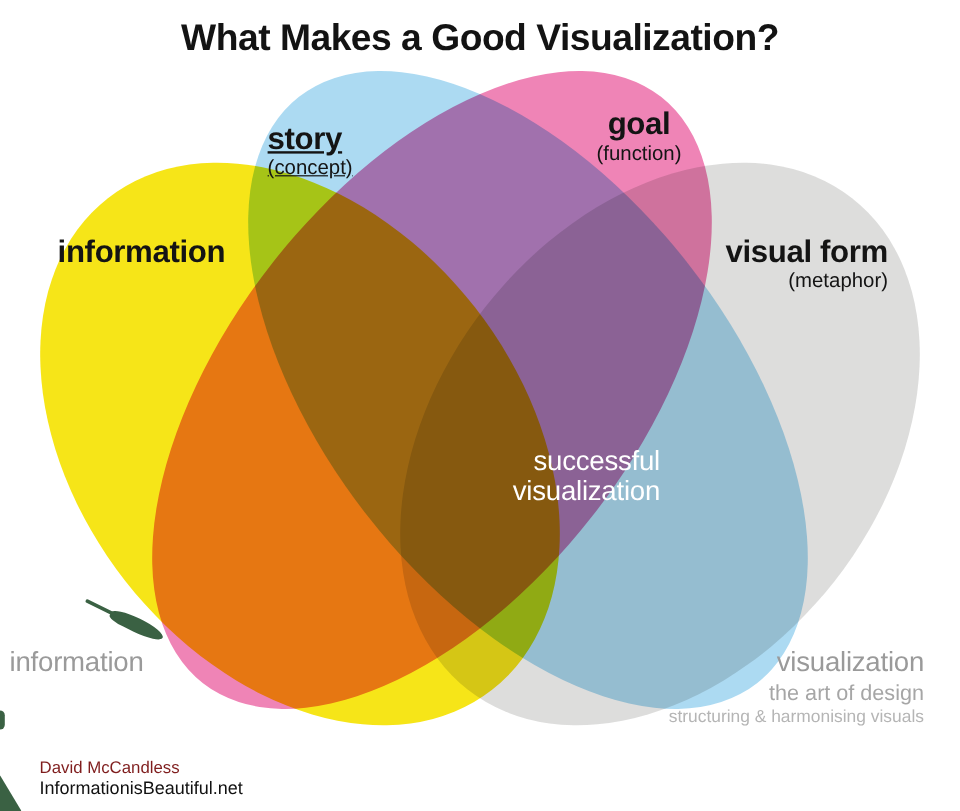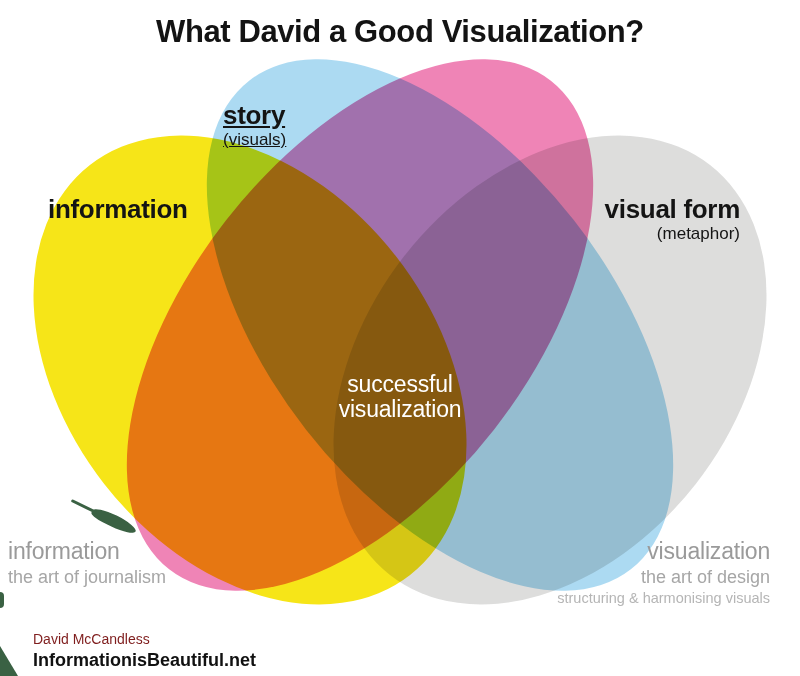--- a/index.html
+++ b/index.html
@@ -21,80 +21,83 @@
   
   .setlabel{position:absolute;line-height:1.05;}
   .setlabel .main{font-size:26px;font-weight:600;letter-spacing:-0.3px;}
   .setlabel .sub{font-size:17px;font-weight:400;margin-top:2px;}
   .l-story{left:223px;top:102px;text-align:left;text-decoration:underline;}
   .l-goal{left:475px;top:90px;width:115px;text-align:center;}
   .l-information{left:48px;top:196px;text-align:left;}
   .l-visualform{right:60px;top:196px;text-align:right;}
   
   .centerlabel{
-    position:absolute;left:250px;top:372px;width:300px;text-align:center;
+    position:absolute;left:250px;top:372px;width:300px;text-align:right;
     color:#ffffff;font-size:23px;font-weight:500;line-height:1.08;letter-spacing:-0.2px;
   }
   
   .annot{position:absolute;line-height:1.15;}
   .annot .h{font-size:23px;color:#9a9a9a;letter-spacing:-0.2px;}
   .annot .m{font-size:18px;color:#a6a6a6;margin-top:3px;}
   .annot .s{font-size:14.5px;color:#b5b5b5;margin-top:2px;}
   .annot-left{left:8px;top:538px;text-align:left;}
   .annot-right{right:30px;top:538px;text-align:right;}
   
   .footer{position:absolute;line-height:1.25;}
   .footer .f1{font-size:14px;color:#7f1d1d;}
-  .footer .f2{font-size:18px;color:#111;font-weight:700;}
+  .footer .f2{font-size:15px;color:#111;font-weight:400;}
   .footer-left{left:33px;top:631px;text-align:left;}
   .footer-right{right:30px;top:631px;text-align:right;}
   
   .artifact{position:absolute;}
   .art-swoosh{left:90px;top:515px;width:48px;height:12px;border-radius:50% 50% 50% 30%;transform:rotate(26deg);}
   .art-tail{left:70px;top:505px;width:28px;height:3px;border-radius:2px;transform:rotate(26deg);}
   .art-sliver{left:0;top:592px;width:4px;height:16px;border-radius:0 4px 4px 0;}
   .art-corner{left:0;top:646px;width:18px;height:30px;clip-path:polygon(0 0,0 100%,100% 100%);}
 </style>
 </head>
 <body>
 
 <div class="stage">
 
-  <div class="title">What David a Good Visualization?</div>
+  <div class="title">What Makes a Good Visualization?</div>
 
   <div class="ellipse e-information" style="background-color: rgb(246, 228, 14);"></div>
   <div class="ellipse e-story" style="background-color: rgb(169, 217, 242);"></div>
   <div class="ellipse e-goal" style="background-color: rgb(239, 127, 179);"></div>
   <div class="ellipse e-visualform" style="background-color: rgb(220, 220, 219);"></div>
 
   <div class="artifact art-swoosh" style="background-color: rgb(58, 97, 67);"></div>
   <div class="artifact art-tail" style="background-color: rgb(58, 97, 67);"></div>
   <div class="artifact art-sliver" style="background-color: rgb(58, 97, 67);"></div>
   <div class="artifact art-corner" style="background-color: rgb(58, 97, 67);"></div>
 
   <div class="setlabel l-story">
     <div class="main">story</div>
-    <div class="sub">(visuals)</div>
+    <div class="sub">(concept)</div>
+  </div>
+  <div class="setlabel l-goal">
+    <div class="main">goal</div>
+    <div class="sub">(function)</div>
   </div>
   <div class="setlabel l-information">
     <div class="main">information</div>
   </div>
   <div class="setlabel l-visualform">
     <div class="main">visual form</div>
     <div class="sub">(metaphor)</div>
   </div>
 
   <div class="centerlabel">
     <div>successful</div>
     <div>visualization</div>
   </div>
 
   <div class="annot annot-left">
     <div class="h">information</div>
-    <div class="m">the art of journalism</div>
   </div>
   <div class="annot annot-right">
     <div class="h">visualization</div>
     <div class="m">the art of design</div>
     <div class="s">structuring &amp; harmonising visuals</div>
   </div>
 
   <div class="footer footer-left">
     <div class="f1">David McCandless</div>
     <div class="f2">InformationisBeautiful.net</div>

